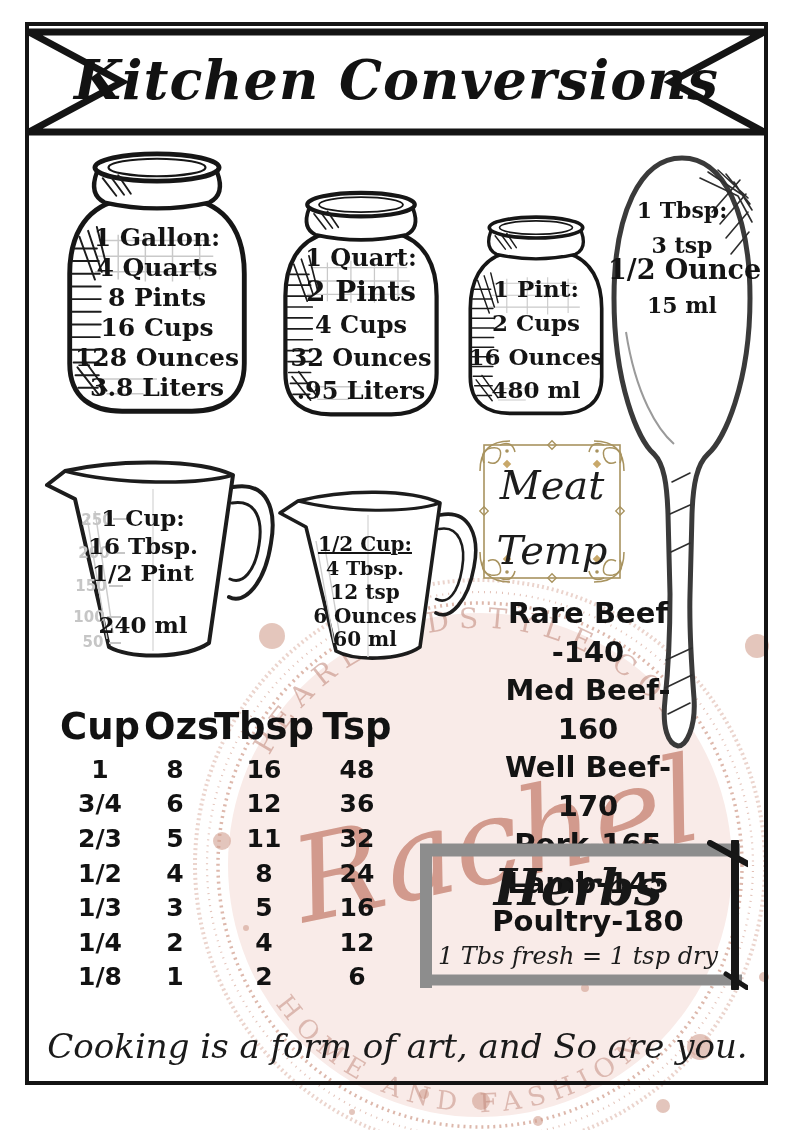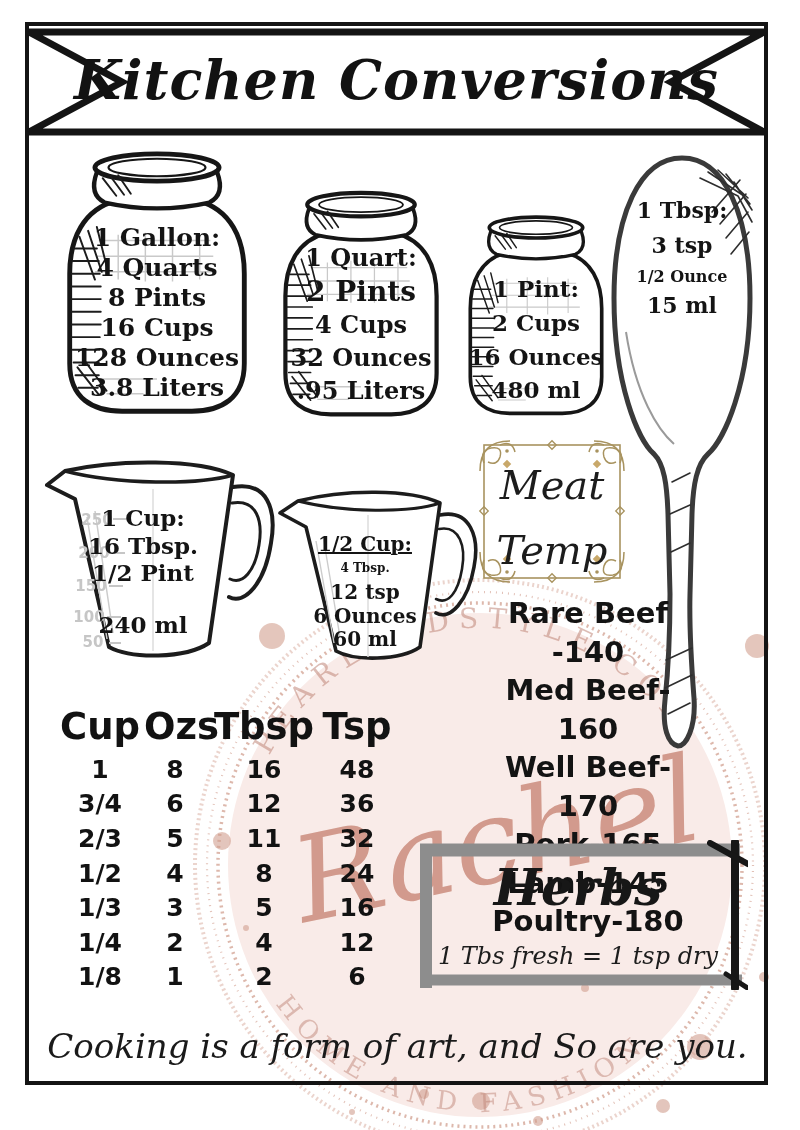--- a/index.html
+++ b/index.html
@@ -161,21 +161,21 @@
     <g stroke="#2e2e2e" stroke-width="1.6" fill="none" stroke-linecap="round">
       <path d="M92,26 l38,18 M100,20 l36,24 M110,18 l30,28 M118,22 l24,30 M126,30 l18,28 M130,44 l14,26"></path>
       <path d="M132,28 l-28,32 M138,42 l-26,30 M140,60 l-22,26 M141,80 l-18,22"></path>
       <path d="M64,330 l18,-9 M62,362 l20,-9 M63,400 l19,-9"></path>
       <path d="M58,508 l26,-12 M57,536 l27,-13 M60,562 l22,-11"></path>
     </g>
   </svg>
   <div>
     <div class="tline serifline" style="top:58px;font-size:22px;">1 Tbsp:</div>
     <div class="tline serifline" style="top:93px;font-size:22px;">3 tsp</div>
-    <div class="tline serifline" style="top:124px;font-size:16px;">1/2 Ounce</div>
+    <div class="tline serifline" style="top:117px;font-size:27px;">1/2 Ounce</div>
     <div class="tline serifline" style="top:153px;font-size:22px;">15 ml</div>
   </div>
 </div>
 
 <div class="illus" style="left:33px;top:447px;width:244px;height:226px;">
   <svg viewBox="0 0 244 226">
     <path d="M14,38 L32,24 C85,12 165,12 200,28 L176,196 C152,212 98,212 76,200 L42,52 Z" fill="#ffffff" stroke="#1c1c1c" stroke-width="4" stroke-linejoin="round"></path>
     <path d="M32,24 C85,38 165,38 200,28" fill="none" stroke="#1c1c1c" stroke-width="3.5"></path>
     <path d="M120,42 V204" fill="none" stroke="#dddddd" stroke-width="1.5"></path>
     <path d="M54,70 L74,192 M62,64 L80,186" fill="none" stroke="#cccccc" stroke-width="1.5"></path>
@@ -202,21 +202,21 @@
   <svg viewBox="0 0 210 192">
     <path d="M10,34 L28,22 C75,10 140,10 170,24 L150,168 C130,182 84,182 66,172 L36,48 Z" fill="#ffffff" stroke="#1c1c1c" stroke-width="3.6" stroke-linejoin="round"></path>
     <path d="M28,22 C75,34 140,34 170,24" fill="none" stroke="#1c1c1c" stroke-width="3"></path>
     <path d="M98,36 V178" fill="none" stroke="#dddddd" stroke-width="1.5"></path>
     <path d="M46,62 L64,164 M53,57 L70,158" fill="none" stroke="#cccccc" stroke-width="1.4"></path>
     <path d="M170,36 C200,30 210,58 204,88 C198,122 180,142 166,134" fill="none" stroke="#1c1c1c" stroke-width="3.6" stroke-linecap="round"></path>
     <path d="M169,50 C190,46 196,68 192,90 C188,114 178,126 166,120" fill="none" stroke="#1c1c1c" stroke-width="2.6" stroke-linecap="round"></path>
   </svg>
   <div style="position:absolute;left:0;top:0;width:190px;height:100%;">
     <div class="tline serifline" style="top:65px;font-size:20px;text-decoration:underline;">1/2 Cup:</div>
-    <div class="tline serifline" style="top:89px;font-size:12px;">4 Tbsp.</div>
+    <div class="tline serifline" style="top:89px;font-size:19px;">4 Tbsp.</div>
     <div class="tline serifline" style="top:113px;font-size:20px;">12 tsp</div>
     <div class="tline serifline" style="top:137px;font-size:20px;">6 Ounces</div>
     <div class="tline serifline" style="top:160px;font-size:20px;">60 ml</div>
   </div>
 </div>
 
 <div class="illus" style="left:477px;top:438px;width:150px;height:147px;">
   <svg viewBox="0 0 150 147">
     <rect x="7" y="7" width="136" height="133" fill="none" stroke="#a8935f" stroke-width="1.6"></rect>
     <defs>

